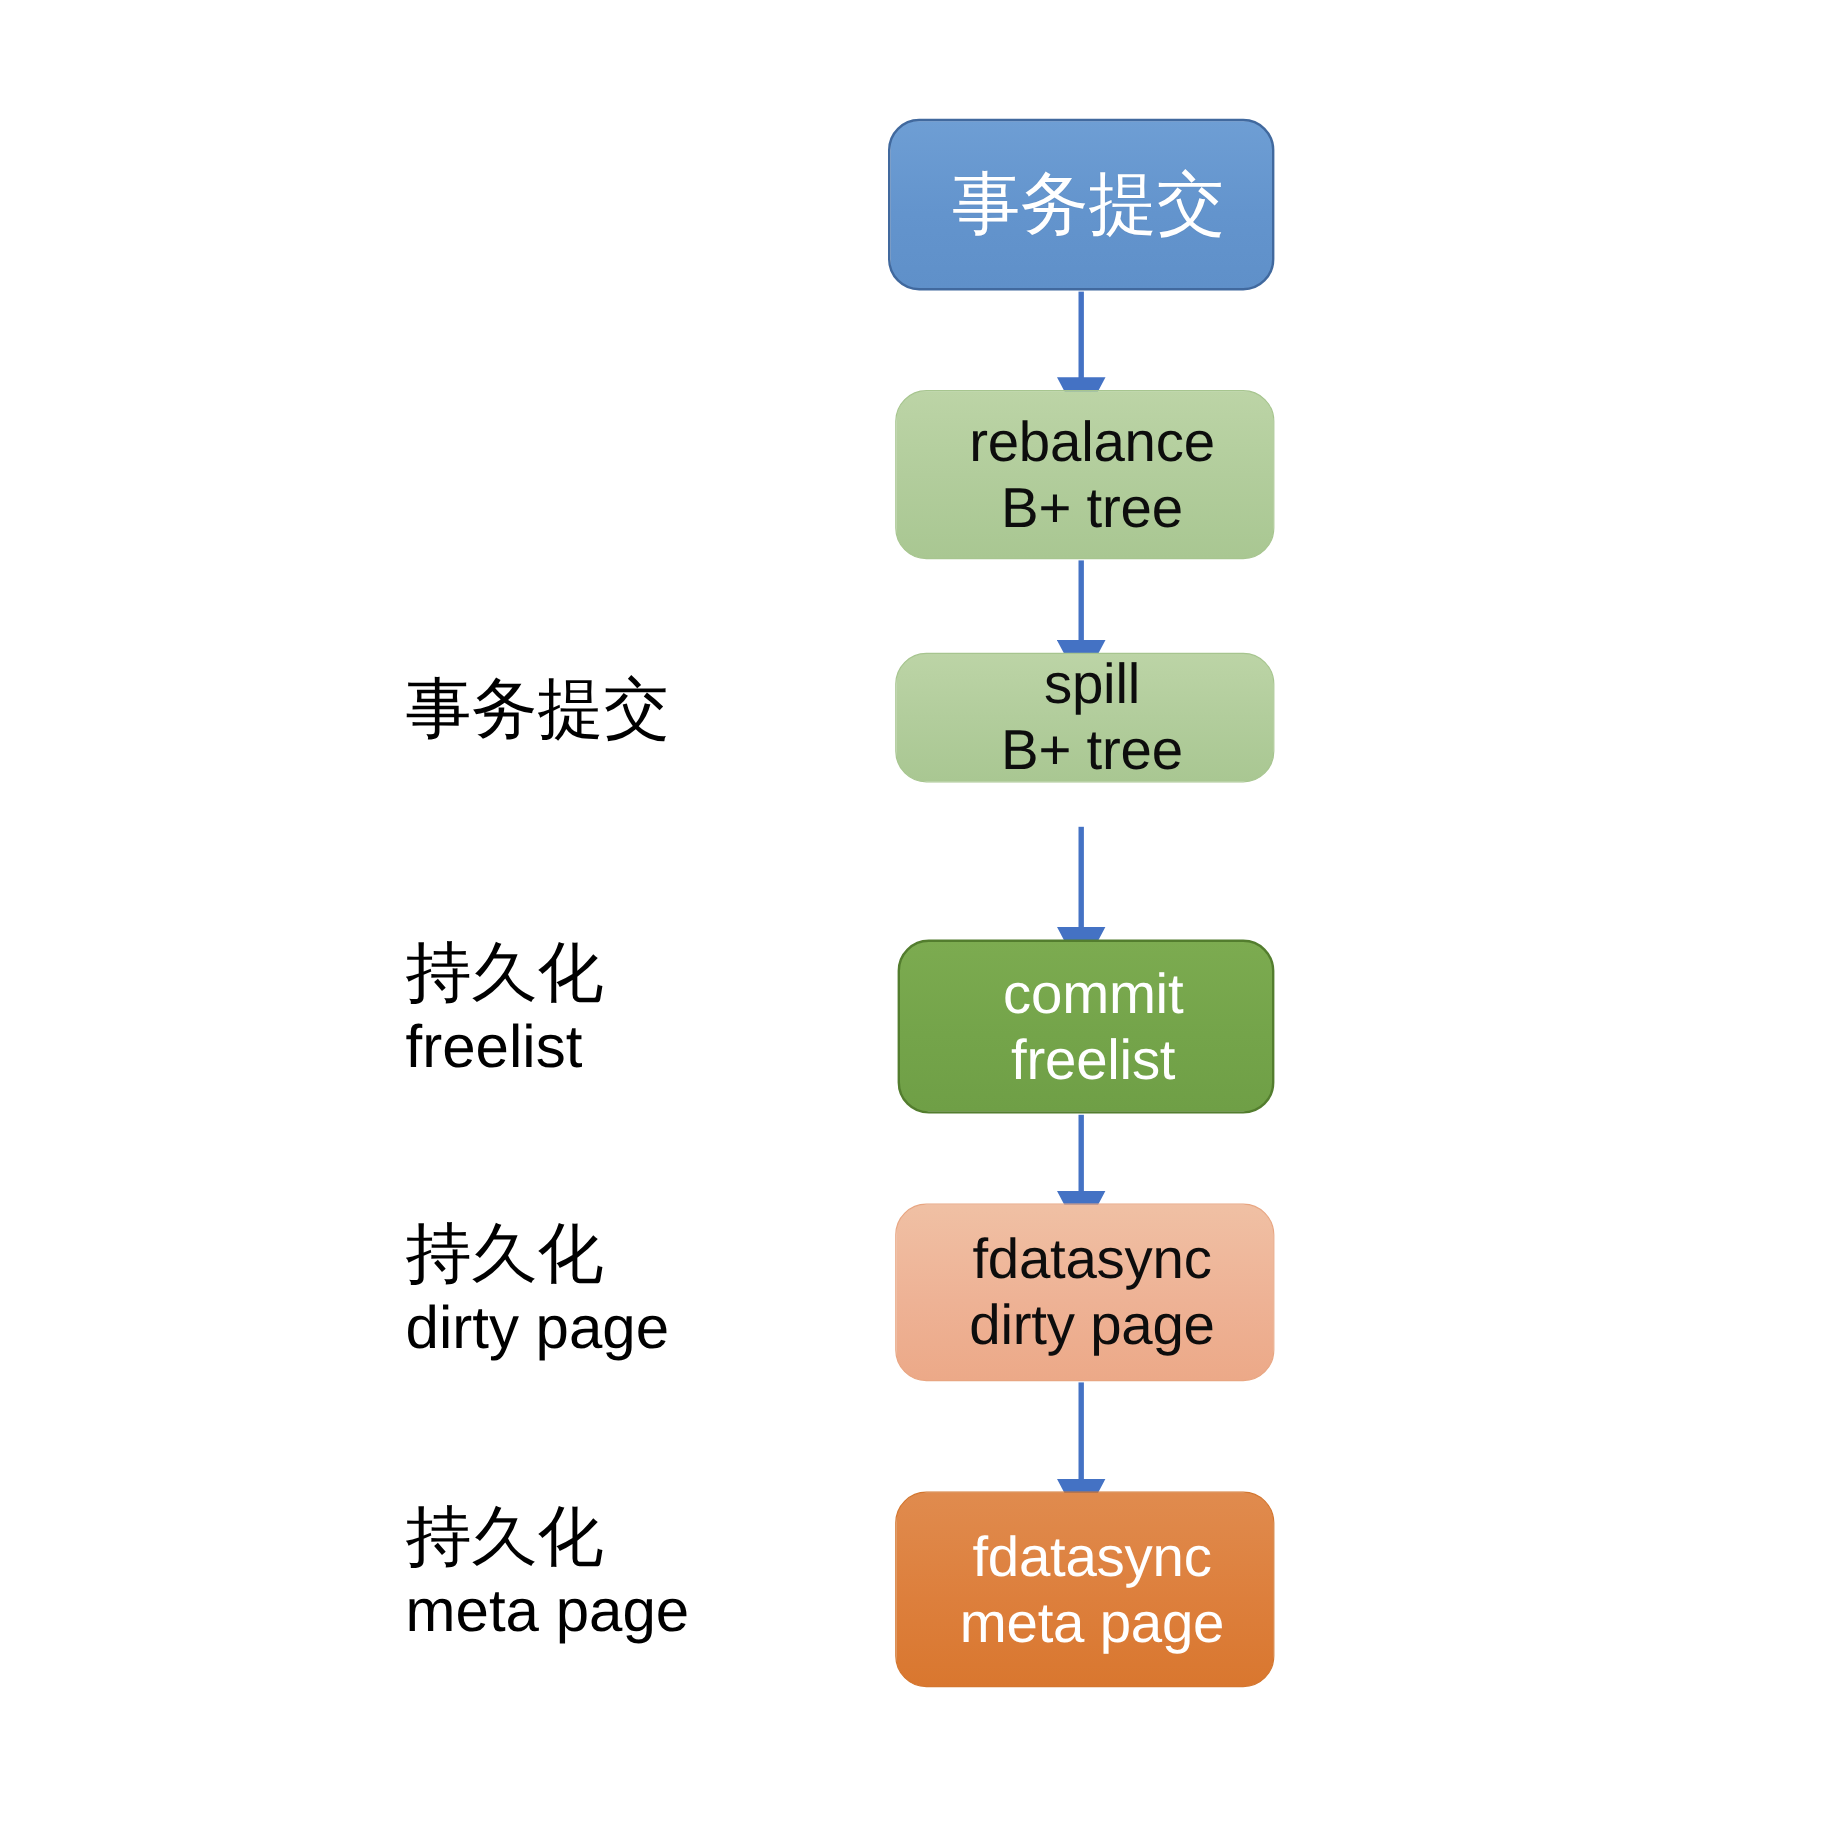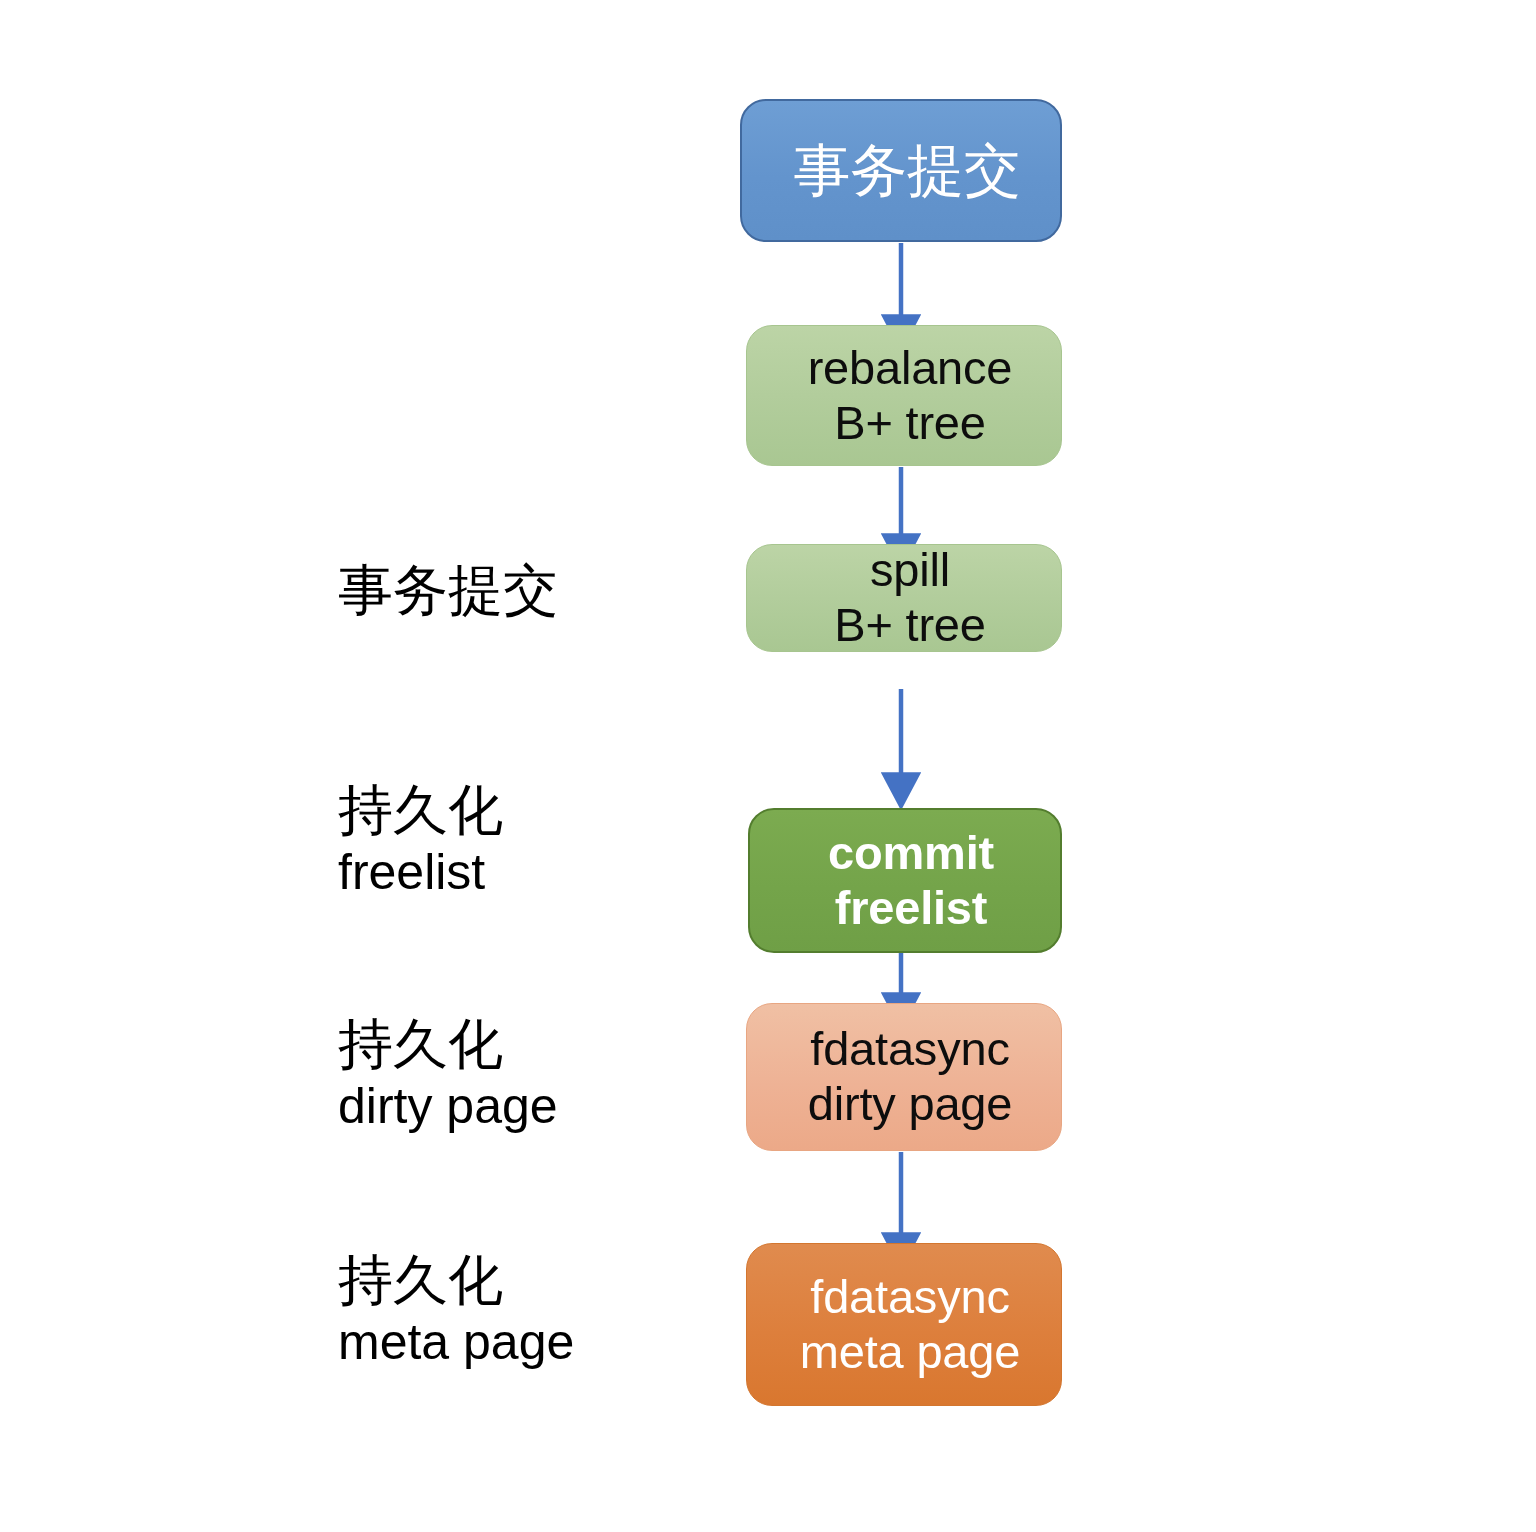--- a/index.html
+++ b/index.html
@@ -60,22 +60,21 @@
     font-size: 47px;
     font-weight: 400;
   }
 
   
   .node-green-dark {
     background: linear-gradient(180deg, #7cab50 0%, #74a44a 55%, #6f9f46 100%);
     border: 2px solid #537d2e;
     color: #ffffff;
     font-size: 47px;
-    font-weight: 700;
-    margin-top: 25px;
+    font-weight: 400;
   }
 
   
   .node-orange-light {
     background: linear-gradient(180deg, #f0c0a4 0%, #eeb295 55%, #eca988 100%);
     border: 1px solid #e8a682;
     color: #0d0d0d;
     font-size: 47px;
     font-weight: 400;
   }

